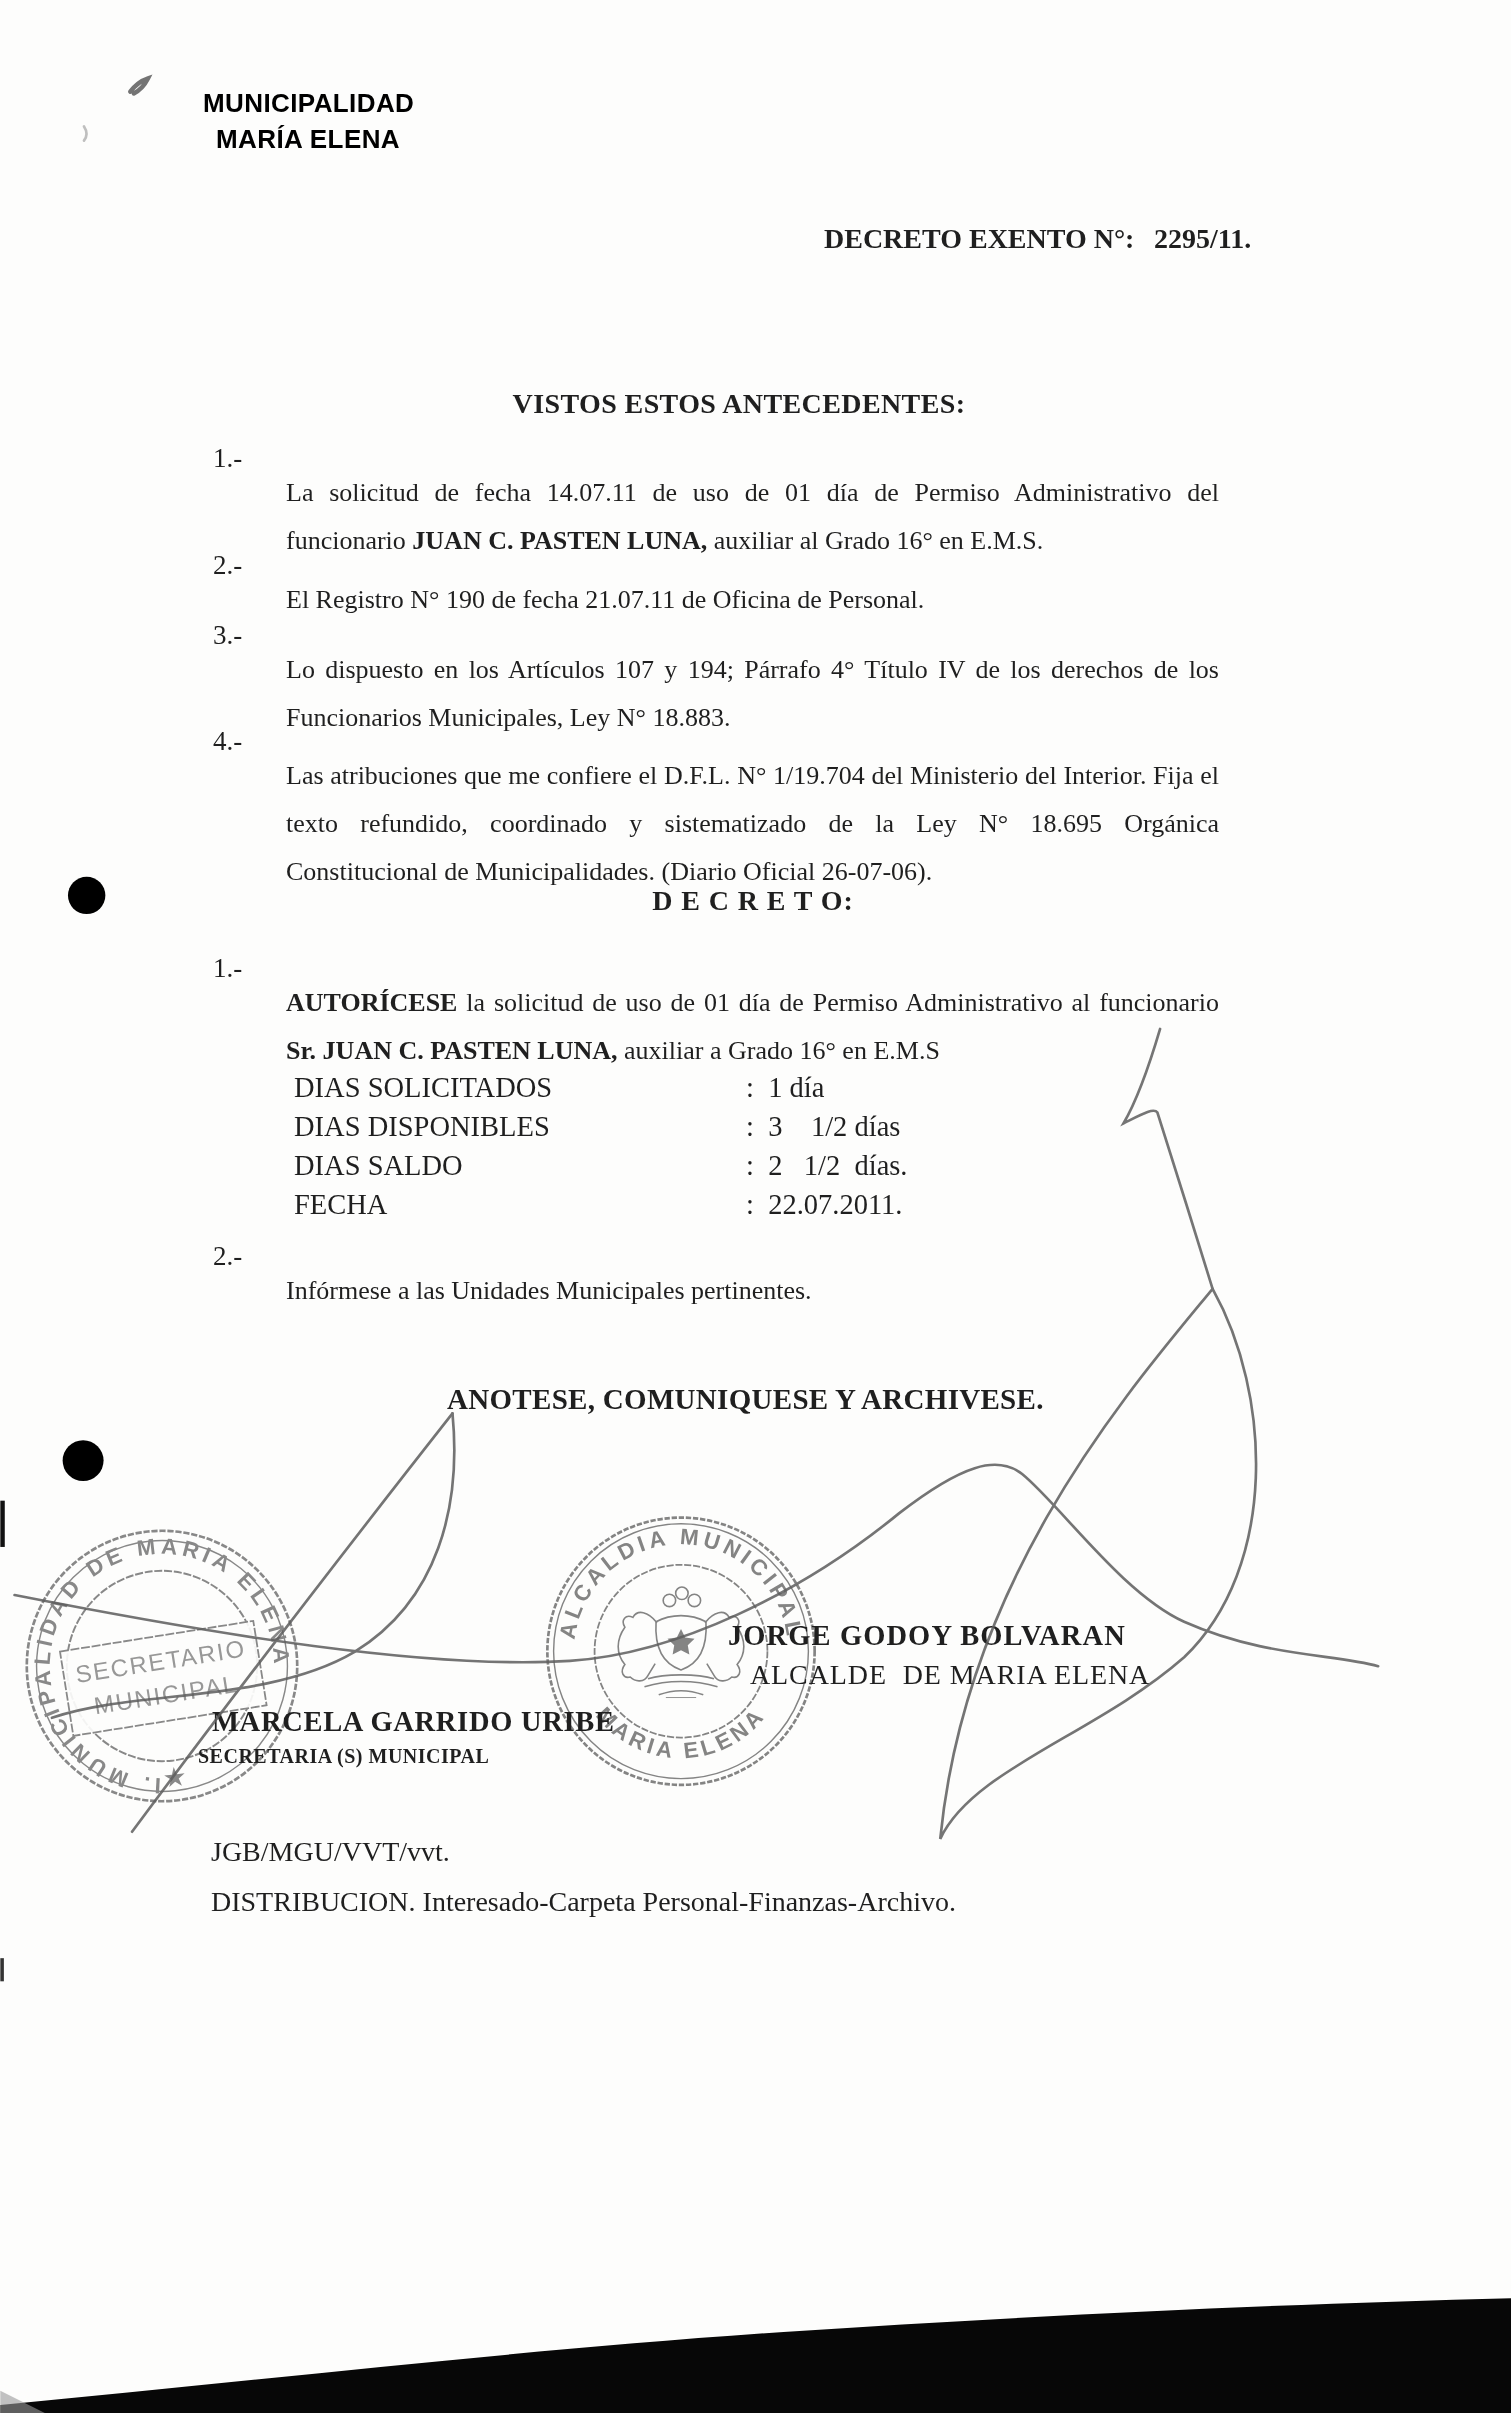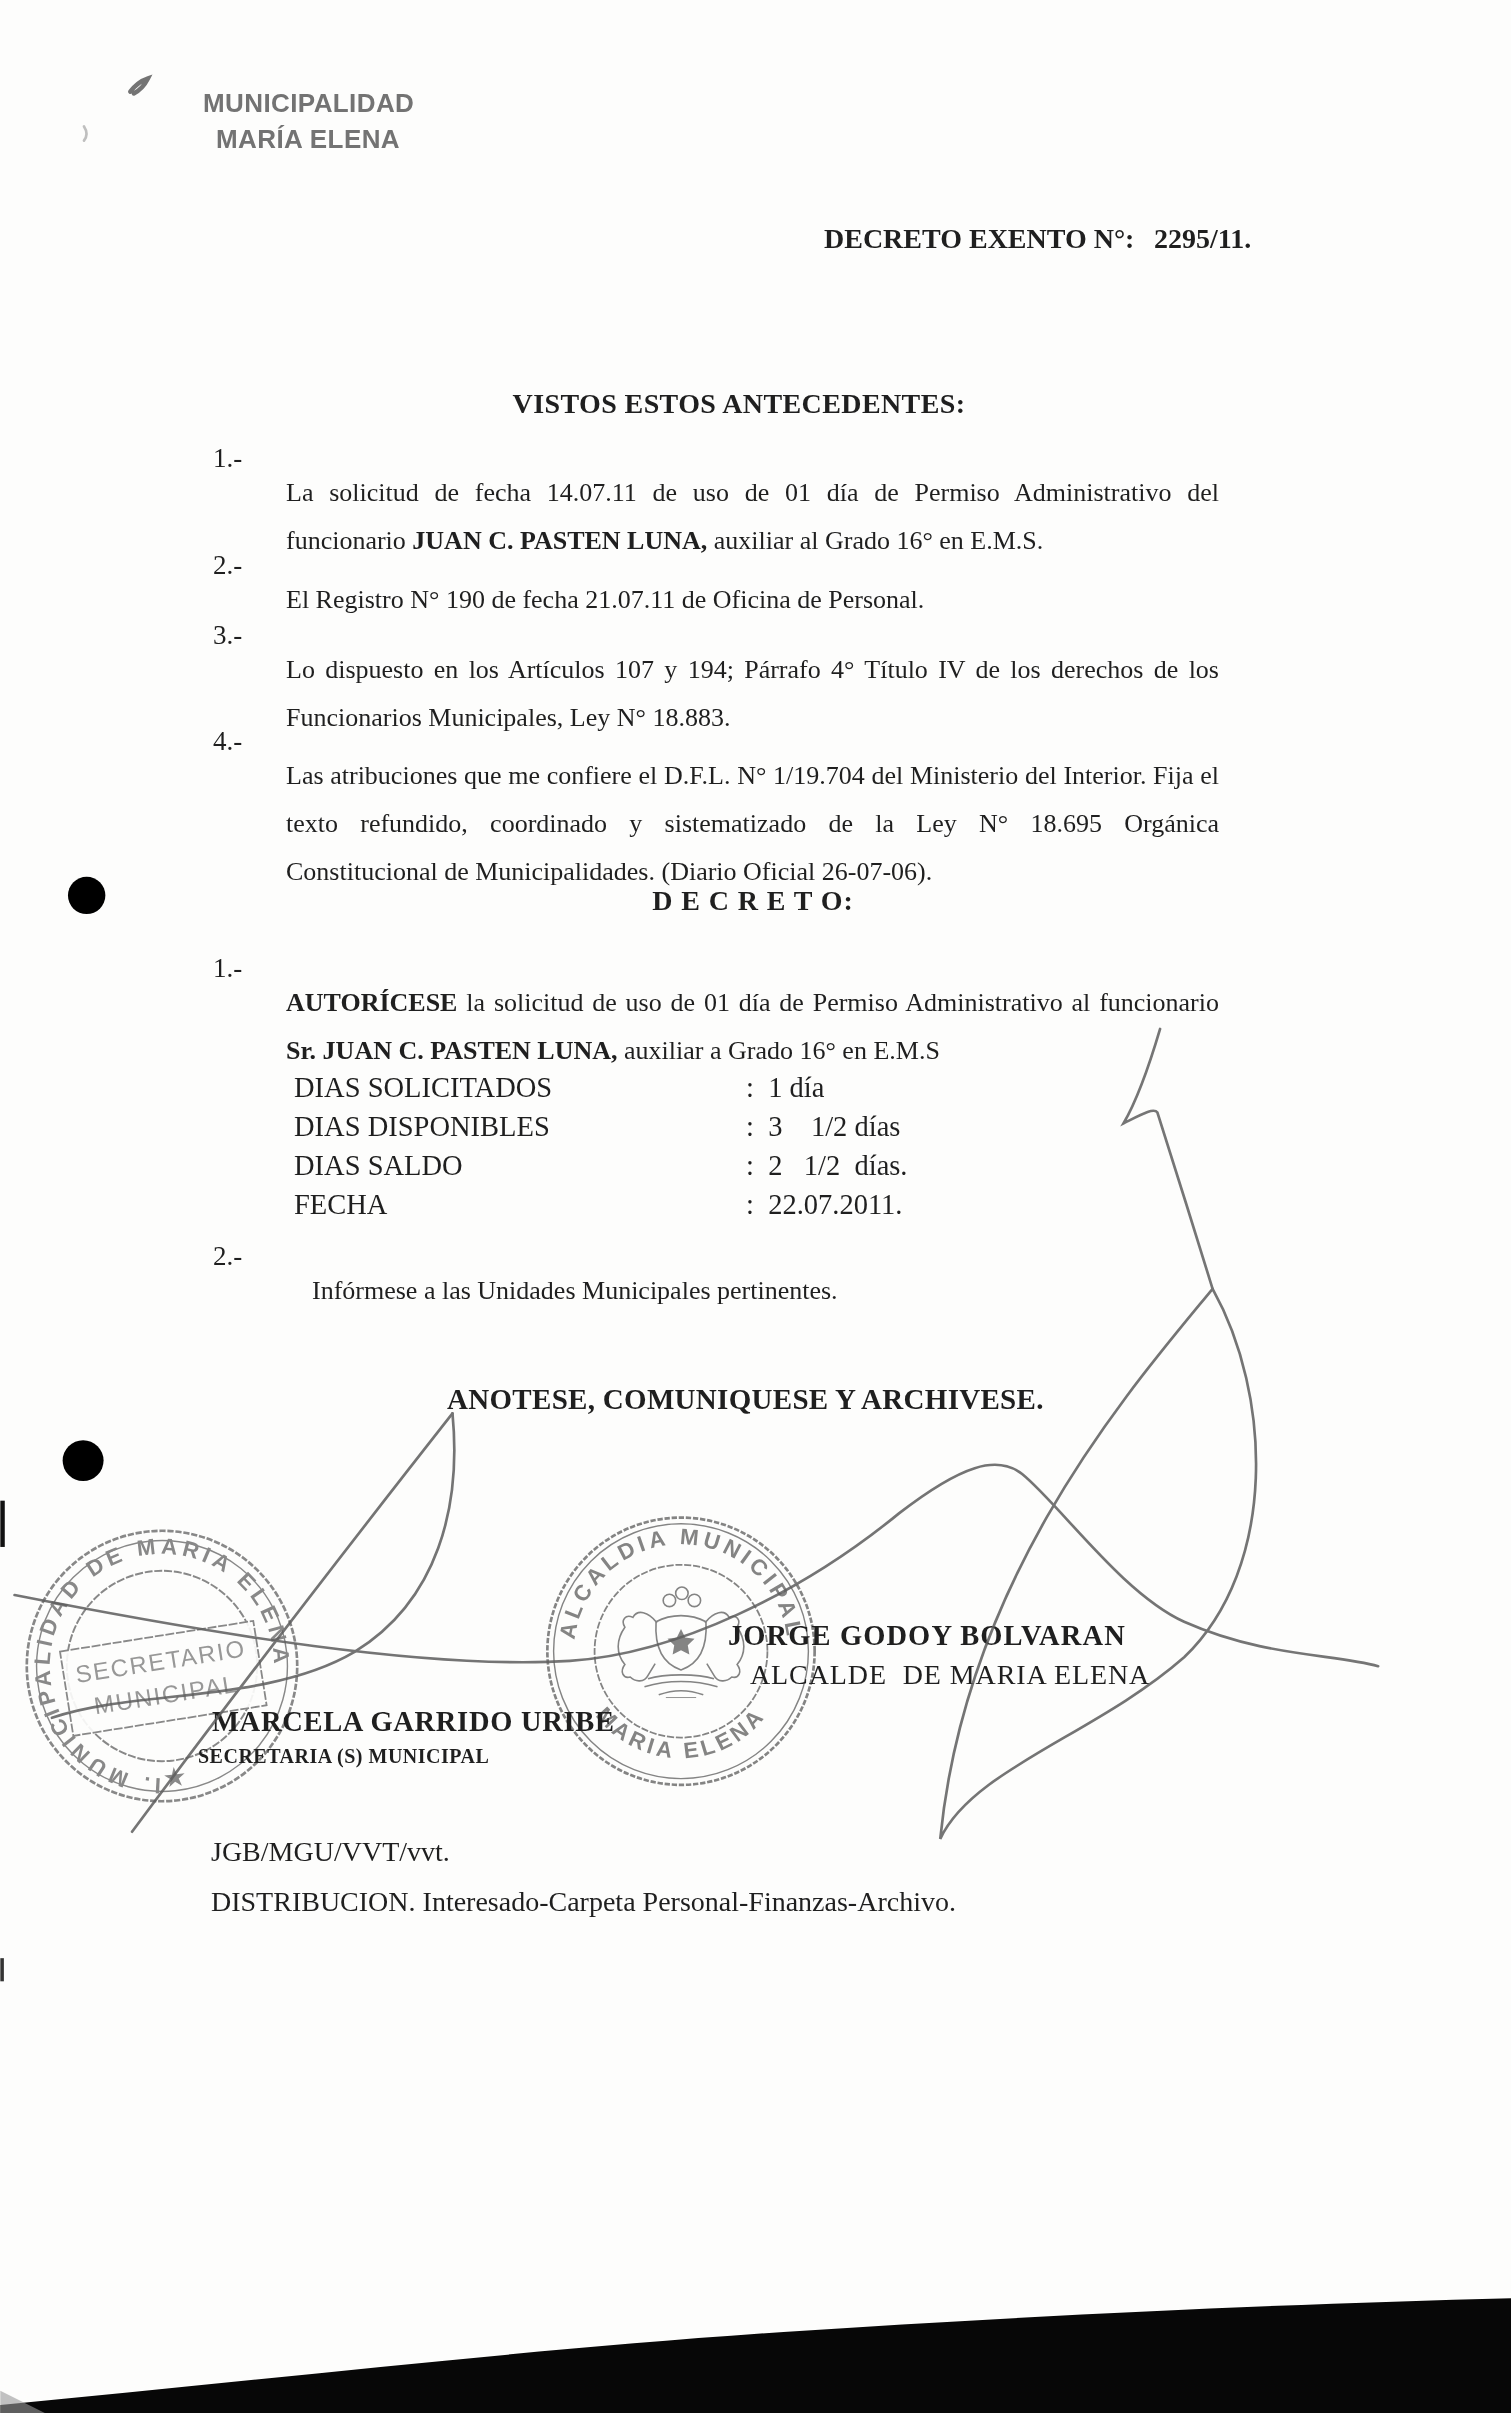--- a/index.html
+++ b/index.html
@@ -5,21 +5,21 @@
   html,body{margin:0;padding:0;background:#e8e8e8;}
   .page{
     position:relative; width:1512px; height:2413px; margin:0 auto;
     background:#fdfdfc; overflow:hidden;
     font-family:"Liberation Serif", serif; color:#1f1f1f;
   }
   .abs{position:absolute;}
   
   .org-block{left:203px; top:85px; width:210px; text-align:center; z-index:4;
     font-family:"Liberation Sans", sans-serif; font-size:26px; line-height:36px;
-    font-weight:bold; letter-spacing:0.4px; color:#737373;}
+    font-weight:bold; letter-spacing:0.4px; color:#000000;}
   
   .decree-block{left:824px; top:219px; z-index:4; font-size:28px; line-height:39px;}
   .decree-line1{font-weight:bold; white-space:pre;}
   .decree-line1 .num{margin-left:19.6px;}
   .decree-line2{white-space:pre;}
   
   .vistos-heading{left:0; top:388px; width:1478px; text-align:center; z-index:4;
     font-weight:bold; font-size:28px; letter-spacing:0.4px;}
   .decreto-heading{left:0; top:885px; width:1506px; text-align:center; z-index:4;
     font-weight:bold; font-size:28px; letter-spacing:0.9px; white-space:pre;}
@@ -28,21 +28,21 @@
   .item .num{position:absolute; left:213px; font-size:27px;}
   .item .body{position:absolute; left:286px; width:933px; font-size:26px;
     line-height:48px; text-align:justify;}
   .item .body .b{font-weight:bold;}
   .i1 .num,.i1 .body{top:443px;}
   .i2 .num,.i2 .body{top:550px;}
   .i3 .num,.i3 .body{top:620px;}
   .i4 .num,.i4 .body{top:726px;}
   .d1 .num,.d1 .body{top:953px;}
   .d2 .num,.d2 .body{top:1241px;}
-  .d2 .body{text-align:left;margin-left:26px;}
+  .d2 .body{text-align:left;}
   
   .detail-table{left:0; top:1072px; width:1226px; z-index:4; font-size:28.5px;}
   .detail-row{position:relative; height:39px;}
   .detail-row .lab{position:absolute; left:294px; white-space:pre;}
   .detail-row .val{position:absolute; left:746px; white-space:pre;}
   
   .closing{left:447px; top:1383px; z-index:4; font-weight:bold; font-size:29px; letter-spacing:0.3px;}
   .alcalde-name{left:728px; top:1620px; z-index:4; font-weight:bold; font-size:28.5px; letter-spacing:1.1px;}
   .alcalde-title{left:750px; top:1659px; z-index:4; font-size:28px; letter-spacing:0.9px; white-space:pre;}
   .secretaria-name{left:212px; top:1706px; z-index:4; font-weight:bold; font-size:28.5px; letter-spacing:0.7px;}

